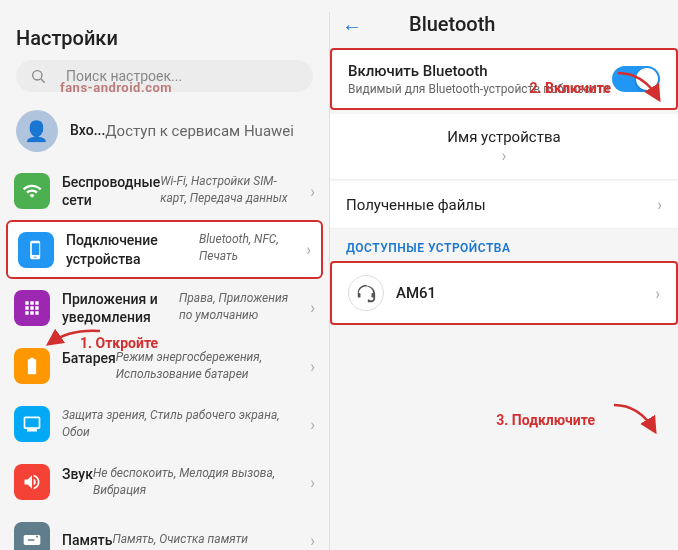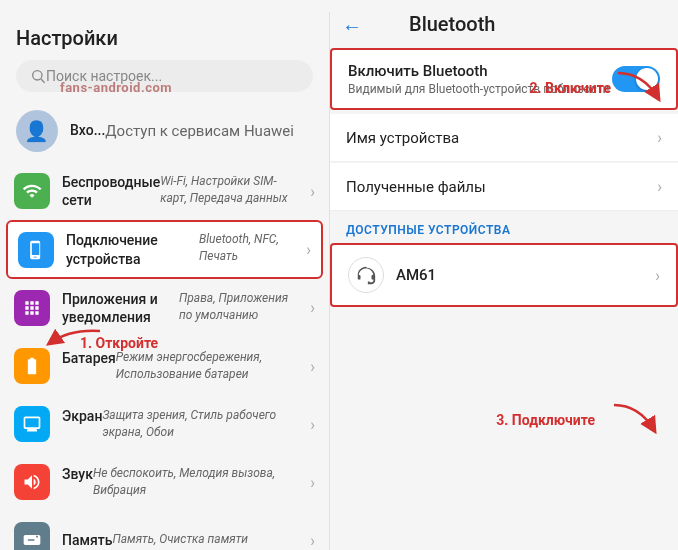--- a/index.html
+++ b/index.html
@@ -34,21 +34,21 @@
       color: #212121;
       margin-bottom: 10px;
     }
 
     .search-bar {
       background: #ececec;
       border-radius: 20px;
       padding: 8px 14px;
       display: flex;
       align-items: center;
-      gap: 0;
+      gap: 20px;
       text-align: center;
     }
 
     .search-icon-svg {
       width: 16px;
       height: 16px;
       color: #888;
     }
 
     .search-placeholder {
@@ -406,21 +406,20 @@
       <span class="menu-chevron">›</span>
     </div>
 
     <div class="menu-item">
       <div class="menu-icon-box icon-screen">
         <svg width="20" height="20" viewBox="0 0 24 24" fill="white">
             <path d="M20 3H4c-1.1 0-2 .9-2 2v11c0 1.1.9 2 2 2h3l-1 1v2h12v-2l-1-1h3c1.1 0 2-.9 2-2V5c0-1.1-.9-2-2-2zm0 13H4V5h16v11z"></path>
           </svg>
       </div>
       <div class="menu-text">
-        <span class="menu-label">Экран</span>
         <span class="menu-sub">Защита зрения, Стиль рабочего экрана, Обои</span>
       </div>
       <span class="menu-chevron">›</span>
     </div>
 
     <div class="menu-item">
       <div class="menu-icon-box icon-sound">
         <svg width="20" height="20" viewBox="0 0 24 24" fill="white">
             <path d="M3 9v6h4l5 5V4L7 9H3zm13.5 3c0-1.77-1.02-3.29-2.5-4.03v8.05c1.48-.73 2.5-2.25 2.5-4.02zM14 3.23v2.06c2.89.86 5 3.54 5 6.71s-2.11 5.85-5 6.71v2.06c4.01-.91 7-4.49 7-8.77s-2.99-7.86-7-8.77z"></path>
           </svg>
@@ -475,21 +474,21 @@
         <div class="bt-toggle-left">
           <span class="bt-toggle-label">Включить Bluetooth</span>
           <span class="bt-toggle-sub">Видимый для Bluetooth-устройств поблизости</span>
         </div>
         <div class="toggle-switch">
           <div class="toggle-knob"></div>
         </div>
       </div>
     </div>
 
-    <div class="setting-row" style="margin-top:4px;">
+    <div class="setting-row" style="margin-top:4px;flex-direction:column;">
       <span class="setting-row-label">Имя устройства</span>
       <span class="row-chevron">›</span>
     </div>
 
     <div class="setting-row" style="margin-top:1px;">
       <span class="setting-row-label">Полученные файлы</span>
       <span class="row-chevron">›</span>
     </div>
 
     <div class="section-header">ДОСТУПНЫЕ УСТРОЙСТВА</div>

